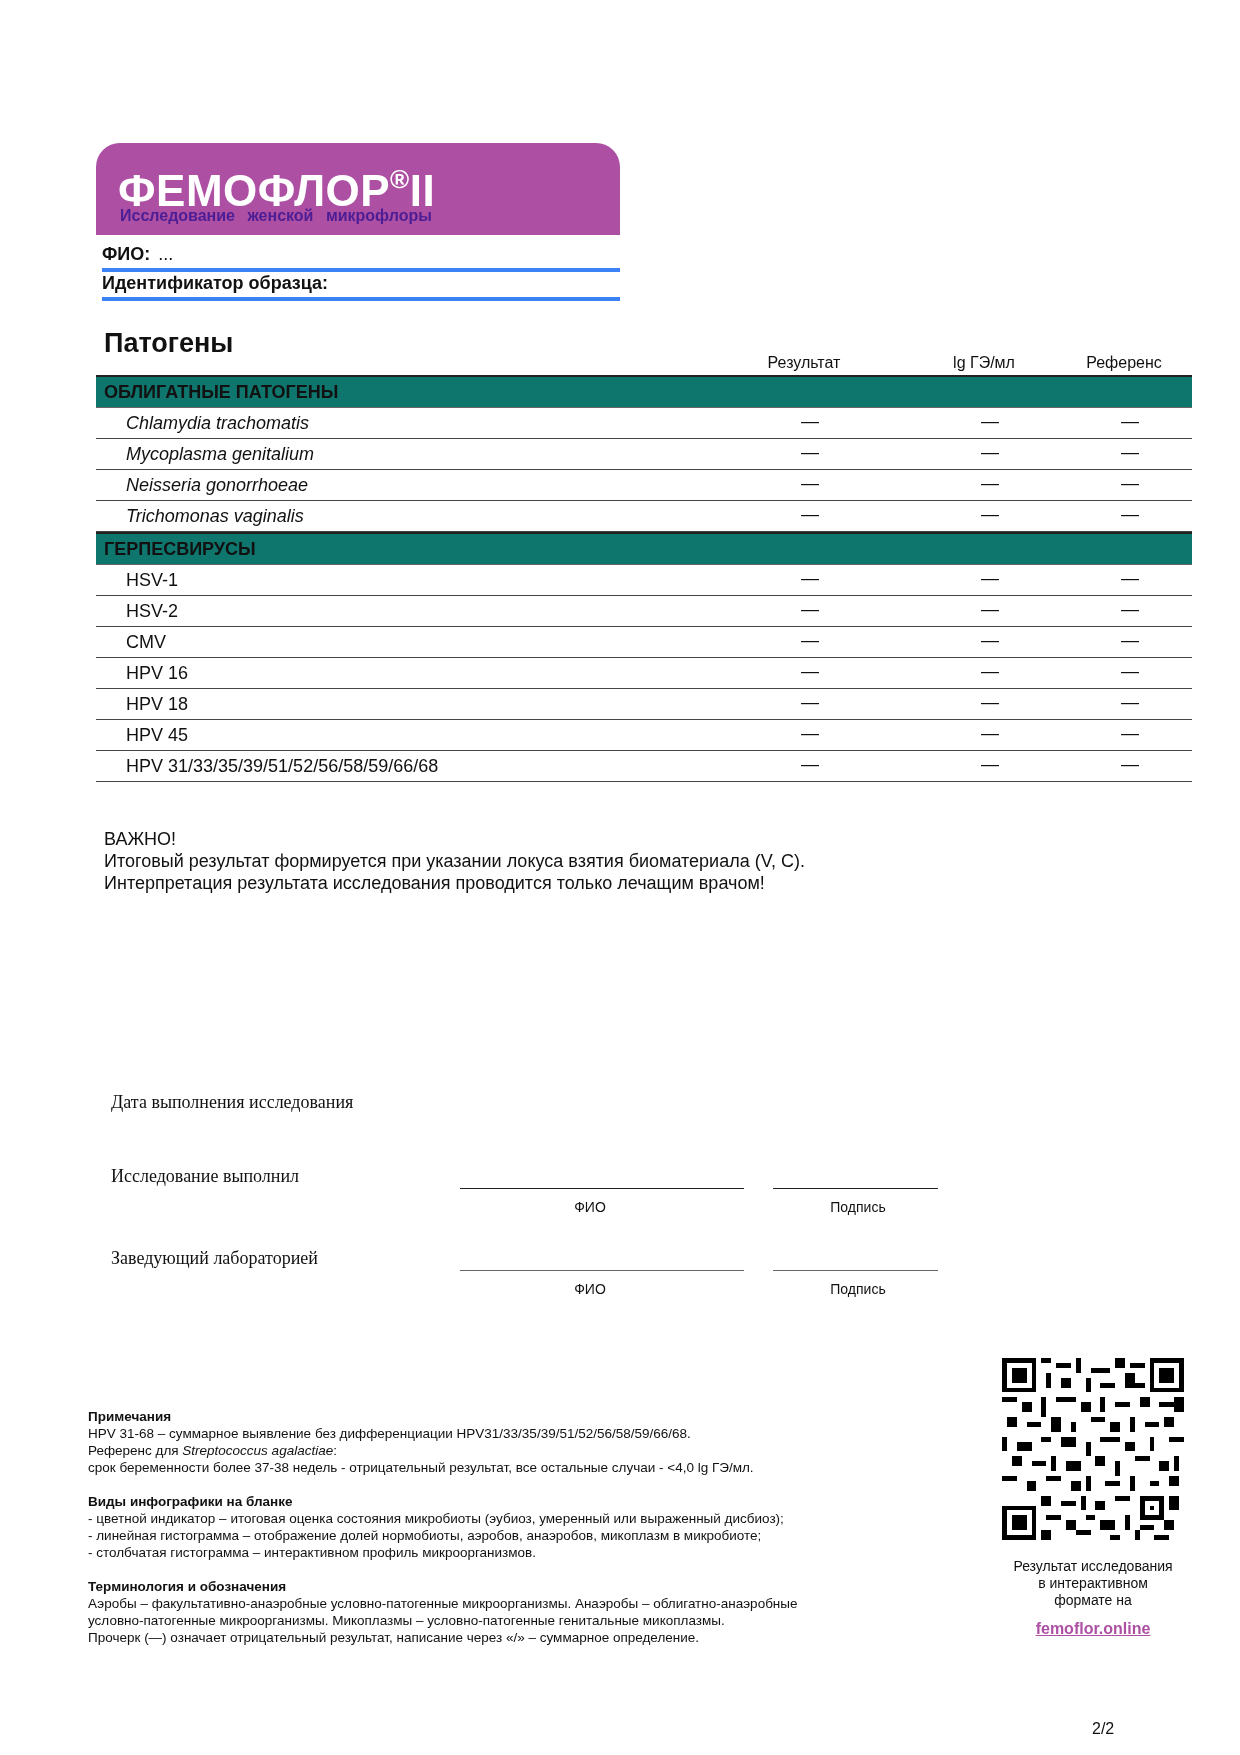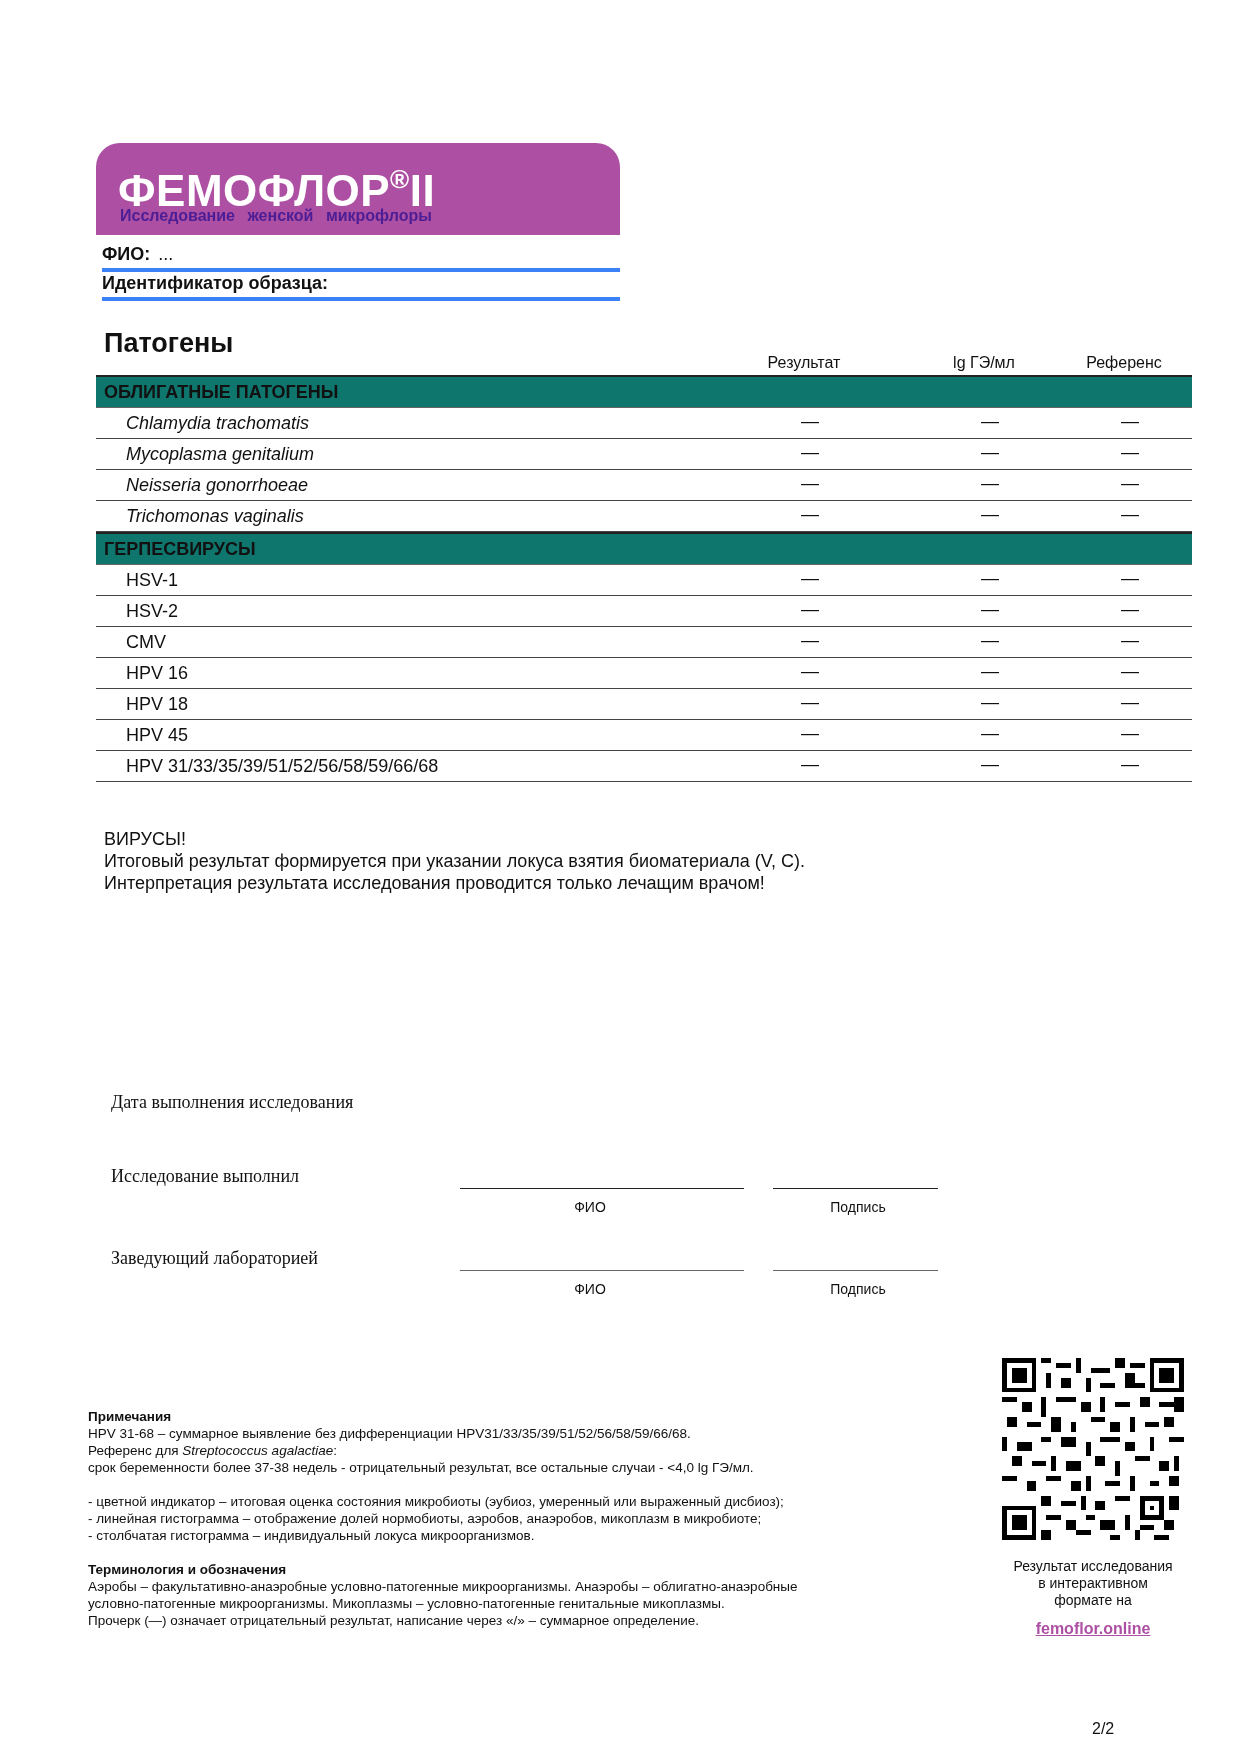--- a/index.html
+++ b/index.html
@@ -142,21 +142,21 @@
   </div>
   <div class="row">
     <span class="name">HPV 31/33/35/39/51/52/56/58/59/66/68</span>
     <span class="cell c1">—</span>
     <span class="cell c2">—</span>
     <span class="cell c3">—</span>
   </div>
 </div>
 
 <div class="abs important">
-  <div>ВИРУСЫ!</div>
+  <div>ВАЖНО!</div>
   <div>Итоговый результат формируется при указании локуса взятия биоматериала (V, C).</div>
   <div>Интерпретация результата исследования проводится только лечащим врачом!</div>
 </div>
 
 <div class="abs sign-label" style="top:1092px;">Дата выполнения исследования</div>
 
 <div class="abs sign-label" style="top:1166px;">Исследование выполнил</div>
 <div class="abs sign-line" style="left:460px; top:1188px; width:284px;"></div>
 <div class="abs sign-line" style="left:773px; top:1188px; width:165px;"></div>
 <div class="abs sign-cap" style="left:540px; top:1199px; width:100px;">ФИО</div>
@@ -167,23 +167,24 @@
 <div class="abs sign-line" style="left:773px; top:1270px; width:165px; background:#666;"></div>
 <div class="abs sign-cap" style="left:540px; top:1281px; width:100px;">ФИО</div>
 <div class="abs sign-cap" style="left:808px; top:1281px; width:100px;">Подпись</div>
 
 <div class="abs notes">
   <div class="h">Примечания</div>
   <div>HPV 31-68 – суммарное выявление без дифференциации HPV31/33/35/39/51/52/56/58/59/66/68.</div>
   <div><span>Референс для </span><i>Streptococcus agalactiae</i><span>:</span></div>
   <div>срок беременности более 37-38 недель - отрицательный результат, все остальные случаи - &lt;4,0 lg ГЭ/мл.</div>
   <div class="gap"></div>
+  <div class="h">Виды инфографики на бланке</div>
   <div>- цветной индикатор – итоговая оценка состояния микробиоты (эубиоз, умеренный или выраженный дисбиоз);</div>
   <div>- линейная гистограмма – отображение долей нормобиоты, аэробов, анаэробов, микоплазм в микробиоте;</div>
-  <div>- столбчатая гистограмма – индивидуальный локуса микроорганизмов.</div>
+  <div>- столбчатая гистограмма – интерактивном профиль микроорганизмов.</div>
   <div class="gap"></div>
   <div class="h">Терминология и обозначения</div>
   <div>Аэробы – факультативно-анаэробные условно-патогенные микроорганизмы. Анаэробы – облигатно-анаэробные</div>
   <div>условно-патогенные микроорганизмы. Микоплазмы – условно-патогенные генитальные микоплазмы.</div>
   <div>Прочерк (—) означает отрицательный результат, написание через «/» – суммарное определение.</div>
 </div>
 
 <svg class="abs qr" viewBox="0 0 37 37" shape-rendering="crispEdges">
   <rect width="37" height="37" fill="#fff"></rect>
 

